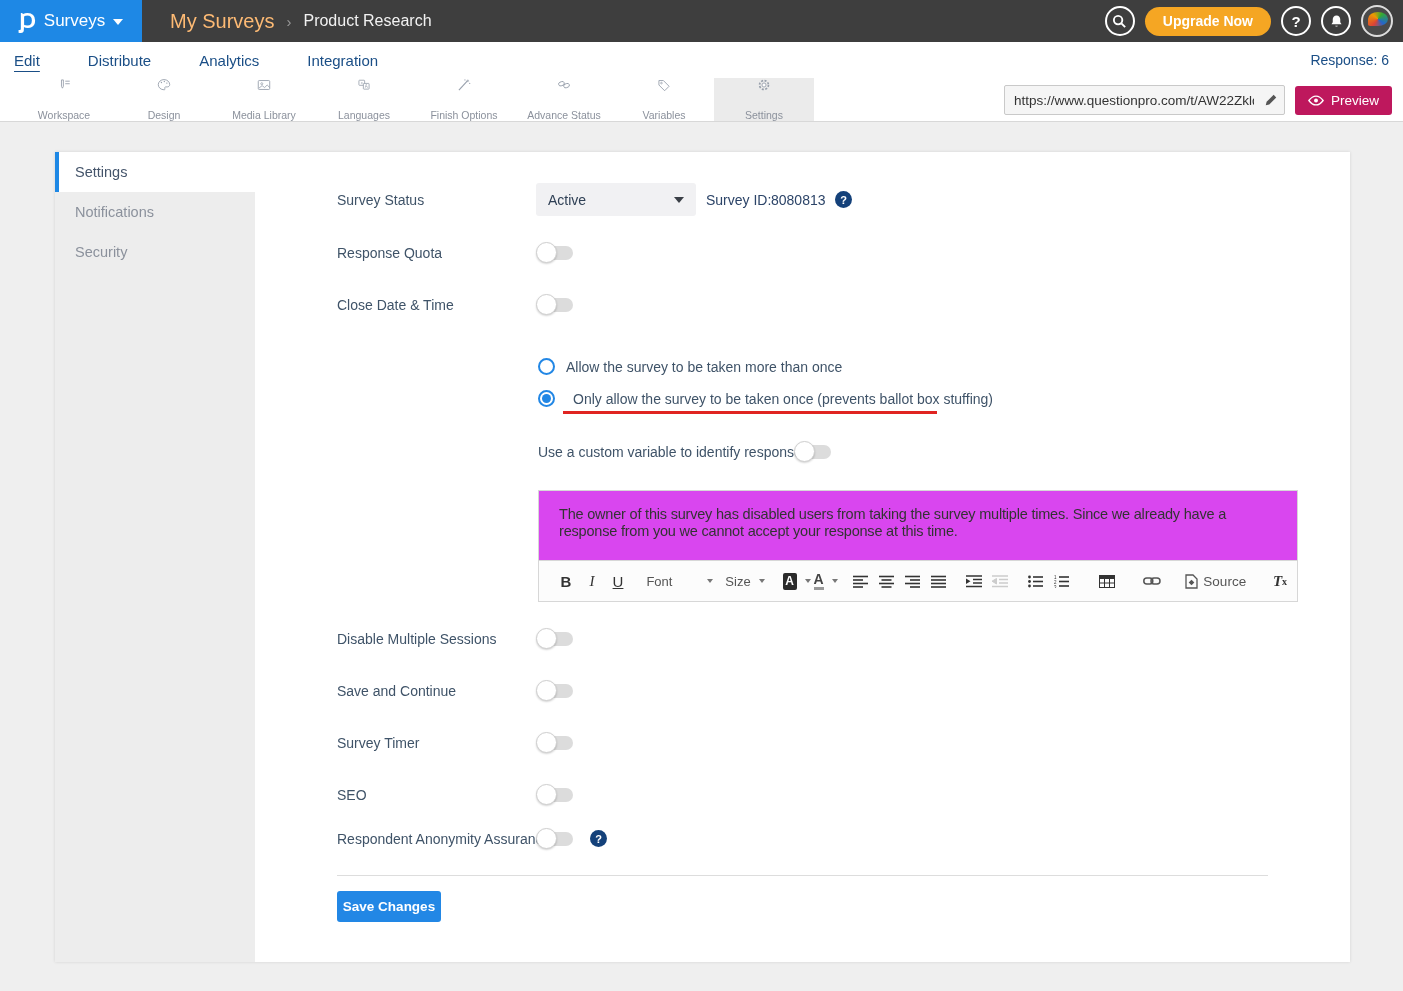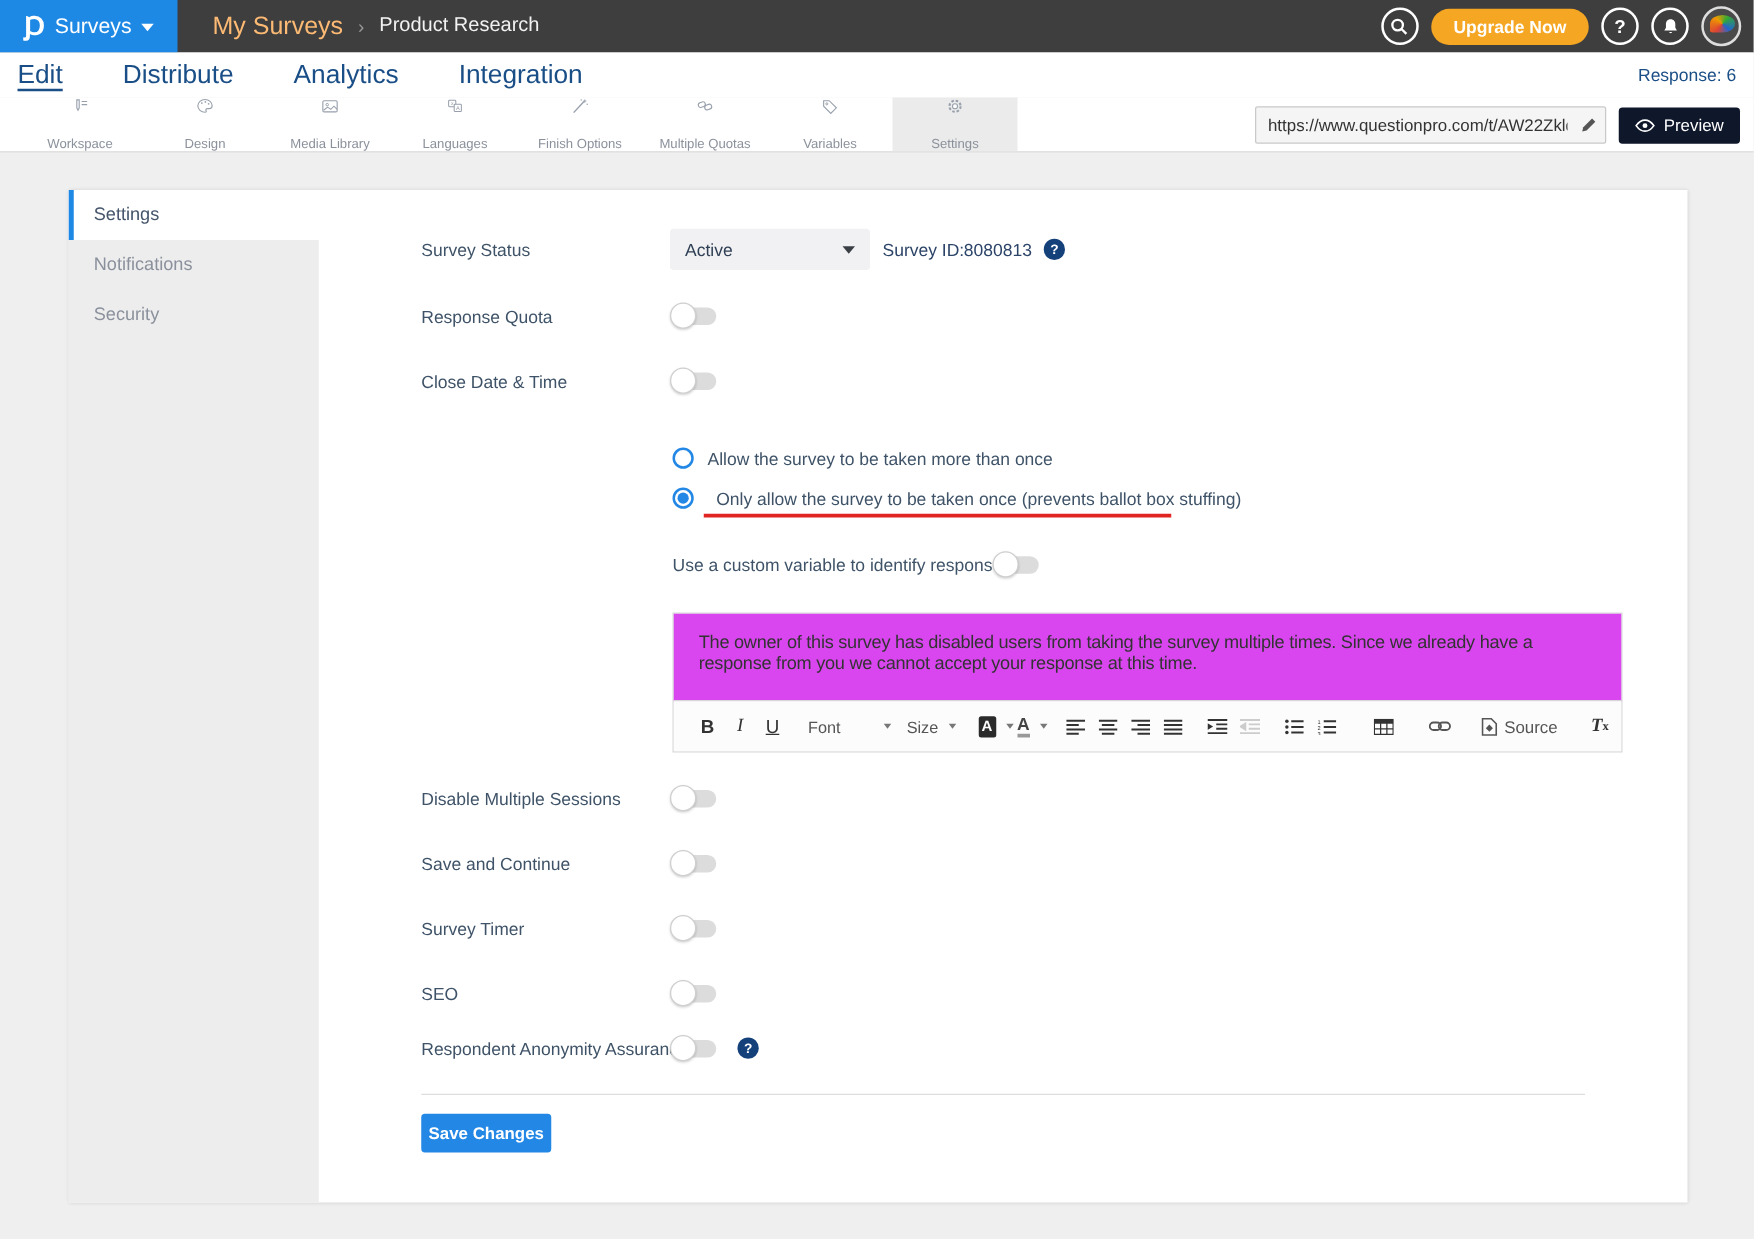--- a/index.html
+++ b/index.html
@@ -16,35 +16,35 @@
   .crumb-sep { color:#9a9a9a; font-size:15px; }
   .crumb-current { color:#f2f2f2; font-size:16px; }
   .topbar-right { position:absolute; right:10px; top:0; height:42px; display:flex; align-items:center; gap:10px; }
   .circle-btn { width:30px; height:30px; border:2px solid #fff; border-radius:50%; display:flex; align-items:center; justify-content:center; color:#fff; font-weight:bold; font-size:15px; cursor:pointer; background:transparent; }
   .upgrade-btn { background:#f5a623; color:#fff; font-size:14px; font-weight:bold; border:none; border-radius:15px; height:29px; padding:0 18px; cursor:pointer; }
   .avatar { width:32px; height:32px; border:2px solid #ddd; border-radius:50%; background:#4a4a4a; overflow:hidden; position:relative; cursor:pointer; }
   .avatar::after { content:""; position:absolute; left:5px; top:5px; width:20px; height:14px; border-radius:50% 50% 50% 10%; background:conic-gradient(from 220deg,#d43,#e90,#3a3,#26c,#d43); }
 
   
   .navrow { height:36px; background:#fff; display:flex; align-items:center; padding:0 14px; position:relative; }
-  .nav-item { color:#1a4e86; font-size:21px; margin-right:48px; cursor:pointer; }
+  .nav-item { color:#1a4e86; font-size:15px; margin-right:48px; cursor:pointer; }
   .nav-item.active { text-decoration:underline; text-underline-offset:5px; }
   .response-count { position:absolute; right:14px; color:#1a4e86; font-size:14px; }
 
   
   .ribbon { height:44px; background:#fff; border-bottom:1px solid #d8d8d8; display:flex; align-items:stretch; padding-left:14px; position:relative; }
   .ribbon-tab { width:100px; display:flex; flex-direction:column; align-items:center; justify-content:center; gap:17px; cursor:pointer; }
   .ribbon-tab.active { background:#ebebeb; }
   .ribbon-tab svg { display:block; }
   .ribbon-tab-label { font-size:10.5px; color:#8b919c; white-space:nowrap; }
   .ribbon-right { position:absolute; right:11px; top:0; height:44px; display:flex; align-items:center; gap:10px; }
   .url-box { display:flex; align-items:center; width:281px; height:30px; background:#f5f5f5; border:1px solid #c9c9c9; border-radius:2px; }
   .url-input { flex:1; min-width:0; height:100%; border:none; outline:none; background:transparent; font-size:13.5px; color:#333; padding:0 4px 0 9px; font-family:"Liberation Sans",sans-serif; }
   .url-edit { width:26px; height:100%; display:flex; align-items:center; justify-content:center; cursor:pointer; }
-  .preview-btn { display:flex; align-items:center; gap:7px; background:#0f172a; border:none; border-radius:3px; color:#fff; font-size:13.5px; height:29px; padding:0 13px; cursor:pointer; }
+  .preview-btn { display:flex; align-items:center; gap:7px; background:#be185d; border:none; border-radius:3px; color:#fff; font-size:13.5px; height:29px; padding:0 13px; cursor:pointer; }
 
   
   .card { position:absolute; left:55px; top:152px; width:1295px; height:810px; background:#fff; box-shadow:0 0 3px rgba(0,0,0,0.12); }
   .sidebar { position:absolute; left:0; top:0; width:200px; height:810px; }
   .side-item { height:40px; display:flex; align-items:center; padding-left:16px; font-size:14.5px; cursor:pointer; }
   .side-item.active { background:#fff; border-left:4px solid #1e88e5; color:#44546a; }
   .side-rest { position:absolute; top:40px; left:0; width:200px; height:770px; background:#ededed; }
   .side-rest .side-item { color:#8b919c; border-left:4px solid transparent; height:40px; }
 
   .content { position:absolute; left:0; top:0; width:1295px; height:810px; }
@@ -173,21 +173,21 @@
         <circle cx="21" cy="8.5" r="0.9" fill="#98a0ac"></circle>
         <circle cx="13.5" cy="3" r="0.9" fill="#98a0ac"></circle>
       </svg>
     <span class="ribbon-tab-label">Finish Options</span>
   </div>
   <div class="ribbon-tab">
     <svg width="24" height="22" viewBox="0 0 24 22">
         <rect x="3.5" y="6" width="9" height="6" rx="3" fill="none" stroke="#98a0ac" stroke-width="1.4" transform="rotate(-20 8 9)"></rect>
         <rect x="11.5" y="9" width="9" height="6" rx="3" fill="none" stroke="#98a0ac" stroke-width="1.4" transform="rotate(-20 16 12)"></rect>
       </svg>
-    <span class="ribbon-tab-label">Multiple Quotas</span>
+    <span class="ribbon-tab-label">Advance Status</span>
   </div>
   <div class="ribbon-tab">
     <svg width="24" height="22" viewBox="0 0 24 22">
         <path d="M4 4h7l9 9-7 7-9-9z" fill="none" stroke="#98a0ac" stroke-width="1.4"></path>
         <circle cx="8" cy="8" r="1.3" fill="none" stroke="#98a0ac" stroke-width="1.2"></circle>
       </svg>
     <span class="ribbon-tab-label">Variables</span>
   </div>
   <div class="ribbon-tab active">
     <svg width="24" height="22" viewBox="0 0 24 22">

